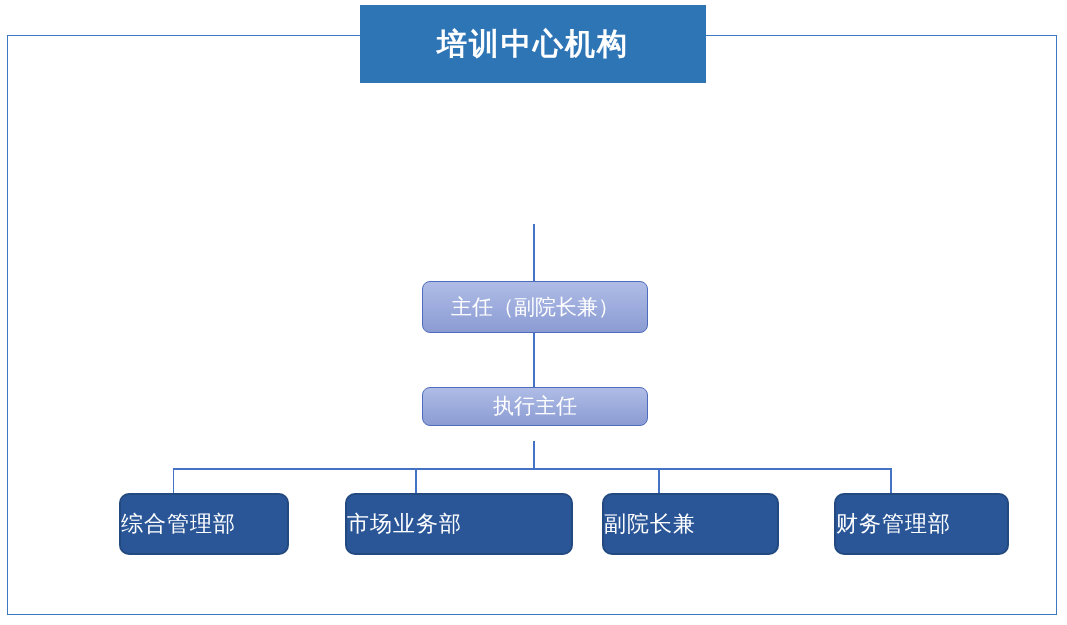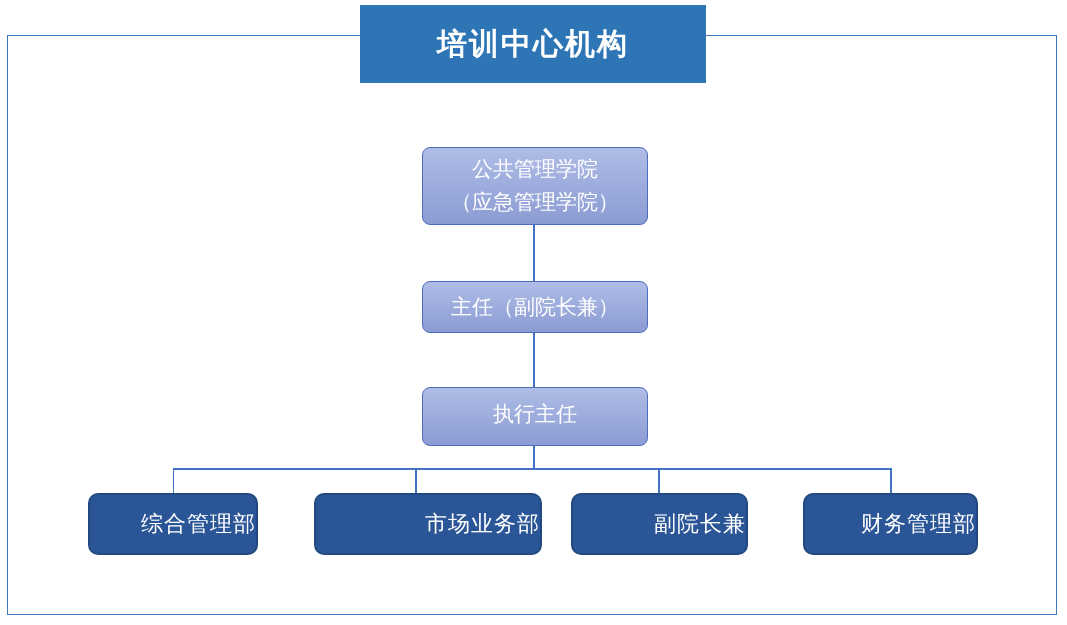--- a/index.html
+++ b/index.html
@@ -60,38 +60,39 @@
     align-items: center;
     justify-content: center;
     font-size: 21px;
     font-family: "DejaVu Serif", "Liberation Serif", serif;
     z-index: 2;
     text-align: center;
     line-height: 1.55;
   }
   .box-root      { top: 147px; height: 78px; }
   .box-director  { top: 281px; height: 52px; }
-  .box-exec      { top: 387px; height: 59px; font-family: Liberation Mono, monospace; }
+  .box-exec      { top: 387px; height: 39px; }
   
   .dept-box {
     position: absolute;
     top: 493px;
     height: 62px;
     box-sizing: border-box;
     background: var(--dark-box-bg, #2A5697);
     border: 2px solid var(--dark-box-border, #234A80);
     border-radius: 10px;
     color: var(--box-text, #FFFFFF);
     display: flex;
     align-items: center;
-    justify-content: flex-end;
+    justify-content: flex-start;
     font-size: 22px;
     font-family: "DejaVu Serif", "Liberation Serif", serif;
     z-index: 2;
     letter-spacing: 1px;
+    margin-left: 31px;
   }
   .dept-a { left: 88px;  width: 170px; }
   .dept-b { left: 314px; width: 228px; }
   .dept-c { left: 571px; width: 177px; }
   .dept-d { left: 803px; width: 175px; }
   
   .conn {
     position: absolute;
     background: var(--connector, #4472C4);
     z-index: 1;
@@ -111,24 +112,20 @@
 <body>
 
 <div id="stage">
 
   <div class="frame"></div>
 
   <div class="banner">
     <span>培训中心机构</span>
   </div>
 
-  <div class="light-box box-root">
-    <span>公共管理学院</span>
-    <span>（应急管理学院）</span>
-  </div>
 
   <div class="conn v v1"></div>
 
   <div class="light-box box-director">
     <span>主任（副院长兼）</span>
   </div>
 
   <div class="conn v v2"></div>
 
   <div class="light-box box-exec">

